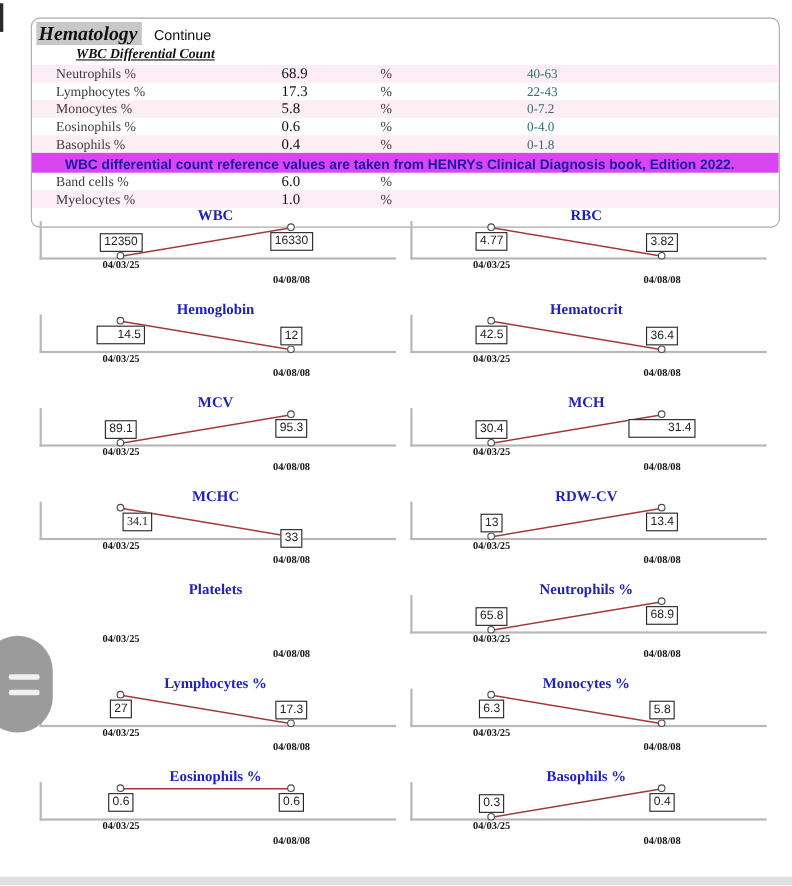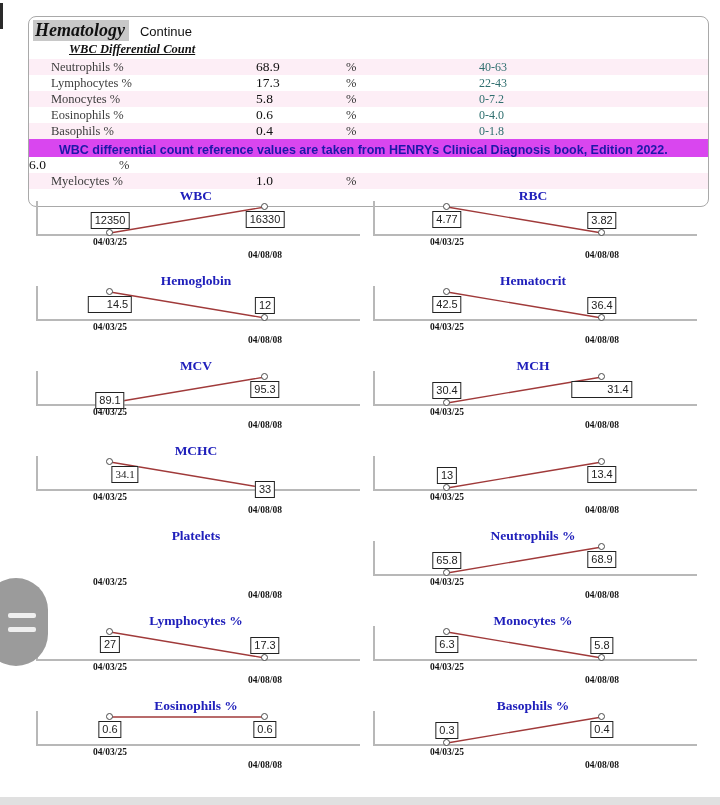--- a/index.html
+++ b/index.html
@@ -91,20 +91,21 @@
       <div class="t-row pink">
         <span class="c-name">Basophils %</span>
         <span class="c-value">0.4</span>
         <span class="c-unit">%</span>
         <span class="c-range">0-1.8</span>
       </div>
       <div class="note-row">
         <span class="note-text">WBC differential count reference values are taken from HENRYs Clinical Diagnosis book, Edition 2022.</span>
       </div>
       <div class="t-row">
+        <span class="c-name">Band cells %</span>
         <span class="c-value">6.0</span>
         <span class="c-unit">%</span>
         <span class="c-range"></span>
       </div>
       <div class="t-row pink">
         <span class="c-name">Myelocytes %</span>
         <span class="c-value">1.0</span>
         <span class="c-unit">%</span>
         <span class="c-range"></span>
       </div>
@@ -178,21 +179,21 @@
     </div>
     <div class="chart-cell">
       <div class="c-title">MCV</div>
       <div class="plot">
         <div class="vaxis"></div>
         <div class="haxis"></div>
         <svg width="318" height="28">
           <line x1="74" y1="27" x2="229" y2="1" stroke="#a03a3a" stroke-width="1.3"></line>
         </svg>
         <div class="marker" style="left: 69.5px; top: 22.5px;"></div>
-        <div class="vbox" style="left: 74px; top: 16px;">89.1</div>
+        <div class="vbox" style="left: 74px; top: 6px;">89.1</div>
         <div class="marker" style="left: 224.5px; top: -3.5px;"></div>
         <div class="vbox" style="left: 229px; top: 5px;">95.3</div>
       </div>
       <div class="date" style="left: 82px; top: 51px;">04/03/25</div>
       <div class="date" style="left: 237px; top: 64px;">04/08/08</div>
     </div>
     <div class="chart-cell">
       <div class="c-title">MCH</div>
       <div class="plot">
         <div class="vaxis"></div>
@@ -218,20 +219,21 @@
         </svg>
         <div class="marker" style="left: 69.5px; top: -3.5px;"></div>
         <div class="vbox" style="left: 89px; top: 5px; font-family: Liberation Serif, serif;">34.1</div>
         <div class="marker" style="left: 224.5px; top: 22.5px;"></div>
         <div class="vbox" style="left: 229px; top: 6px; margin-top: 14px;">33</div>
       </div>
       <div class="date" style="left: 82px; top: 51px;">04/03/25</div>
       <div class="date" style="left: 237px; top: 64px;">04/08/08</div>
     </div>
     <div class="chart-cell">
+      <div class="c-title">RDW-CV</div>
       <div class="plot">
         <div class="vaxis"></div>
         <div class="haxis"></div>
         <svg width="318" height="28">
           <line x1="74" y1="27" x2="229" y2="1" stroke="#a03a3a" stroke-width="1.3"></line>
         </svg>
         <div class="marker" style="left: 69.5px; top: 22.5px;"></div>
         <div class="vbox" style="left: 74px; top: 6px;">13</div>
         <div class="marker" style="left: 224.5px; top: -3.5px;"></div>
         <div class="vbox" style="left: 229px; top: 5px;">13.4</div>

